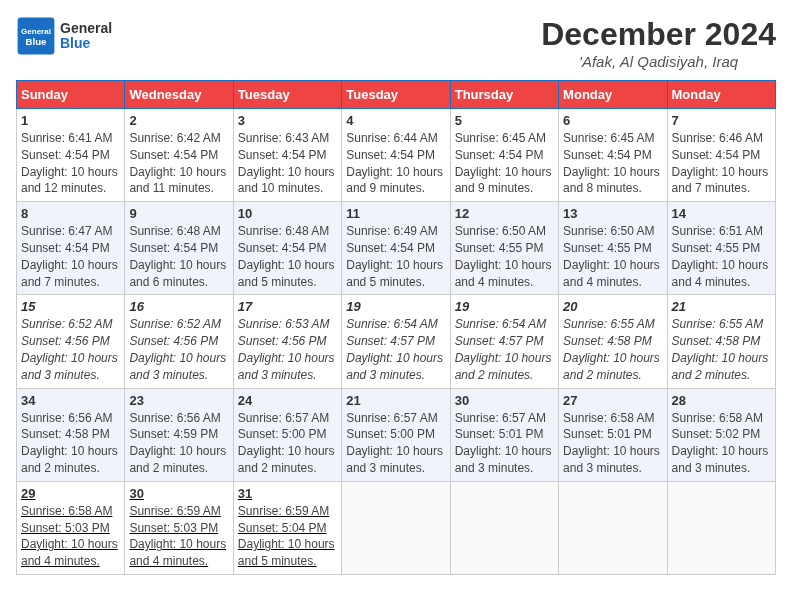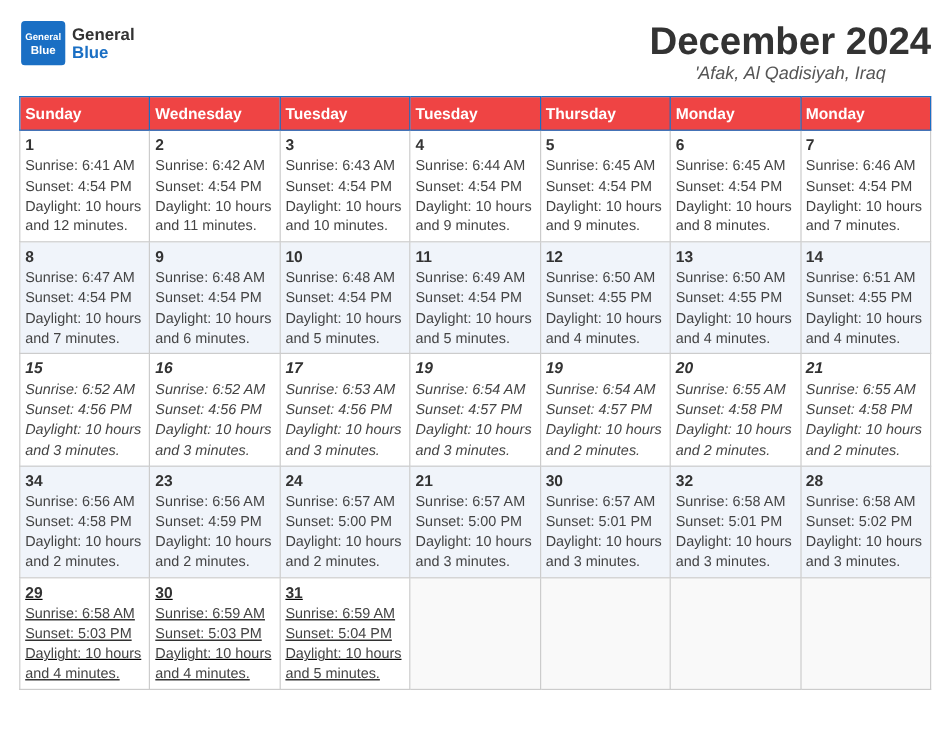--- a/index.html
+++ b/index.html
@@ -332,21 +332,21 @@
         </td>
         <td>
           <span class="day-num">30</span>
           <div class="day-info">
             Sunrise: 6:57 AM<br>
             Sunset: 5:01 PM<br>
             Daylight: 10 hours and 3 minutes.
           </div>
         </td>
         <td>
-          <span class="day-num">32</span>
+          <span class="day-num">27</span>
           <div class="day-info">
             Sunrise: 6:58 AM<br>
             Sunset: 5:01 PM<br>
             Daylight: 10 hours and 3 minutes.
           </div>
         </td>
         <td>
           <span class="day-num">28</span>
           <div class="day-info">
             Sunrise: 6:58 AM<br>

